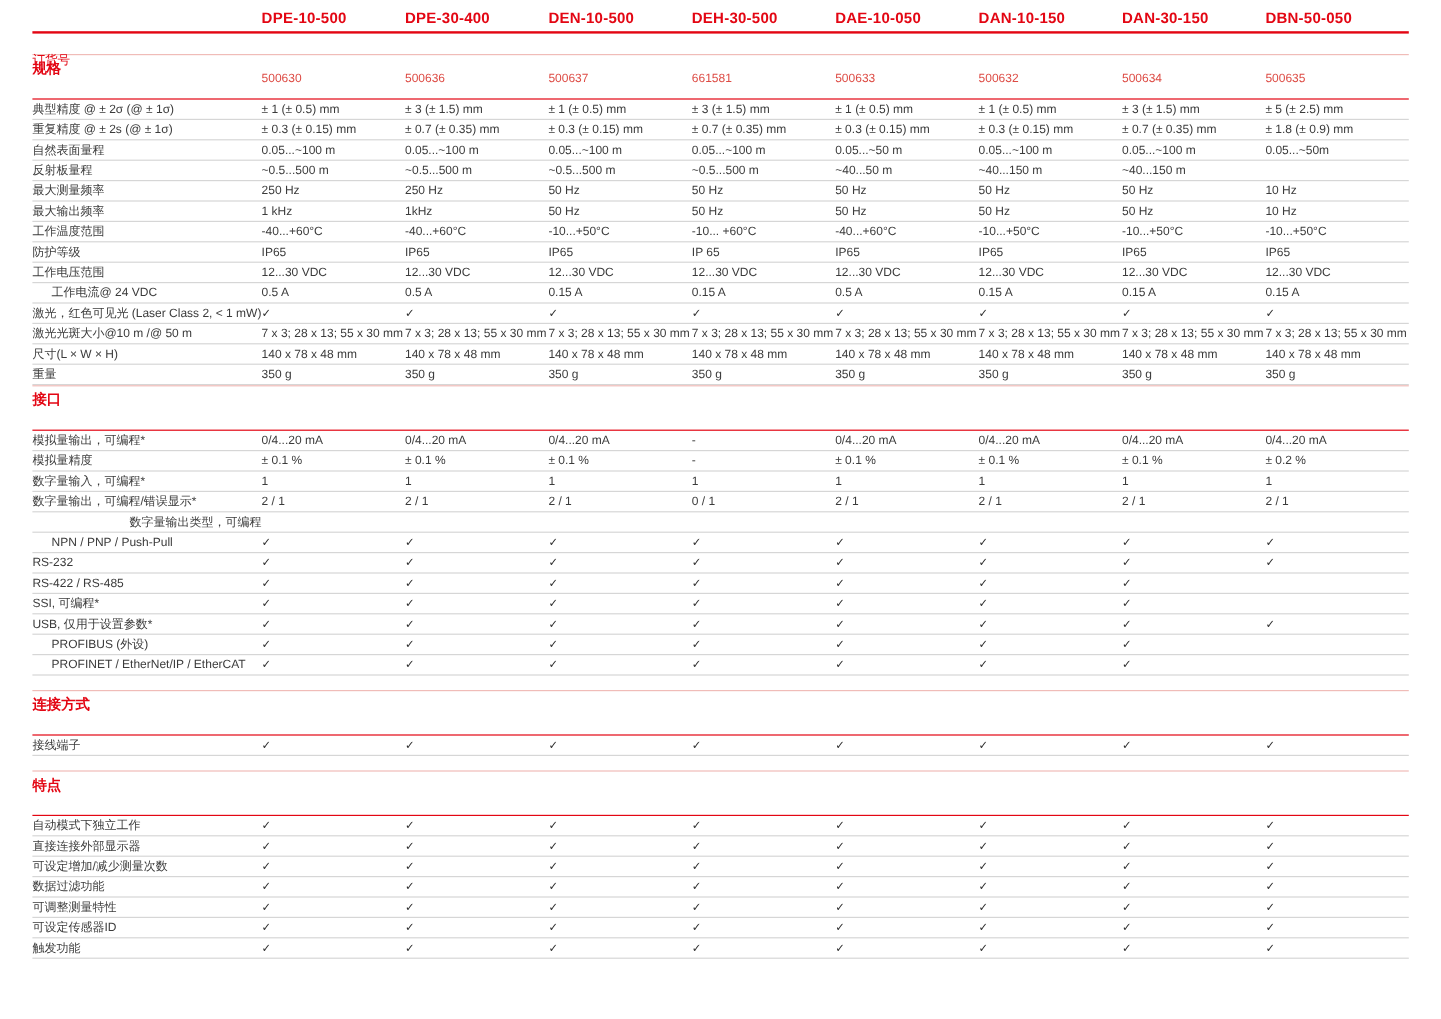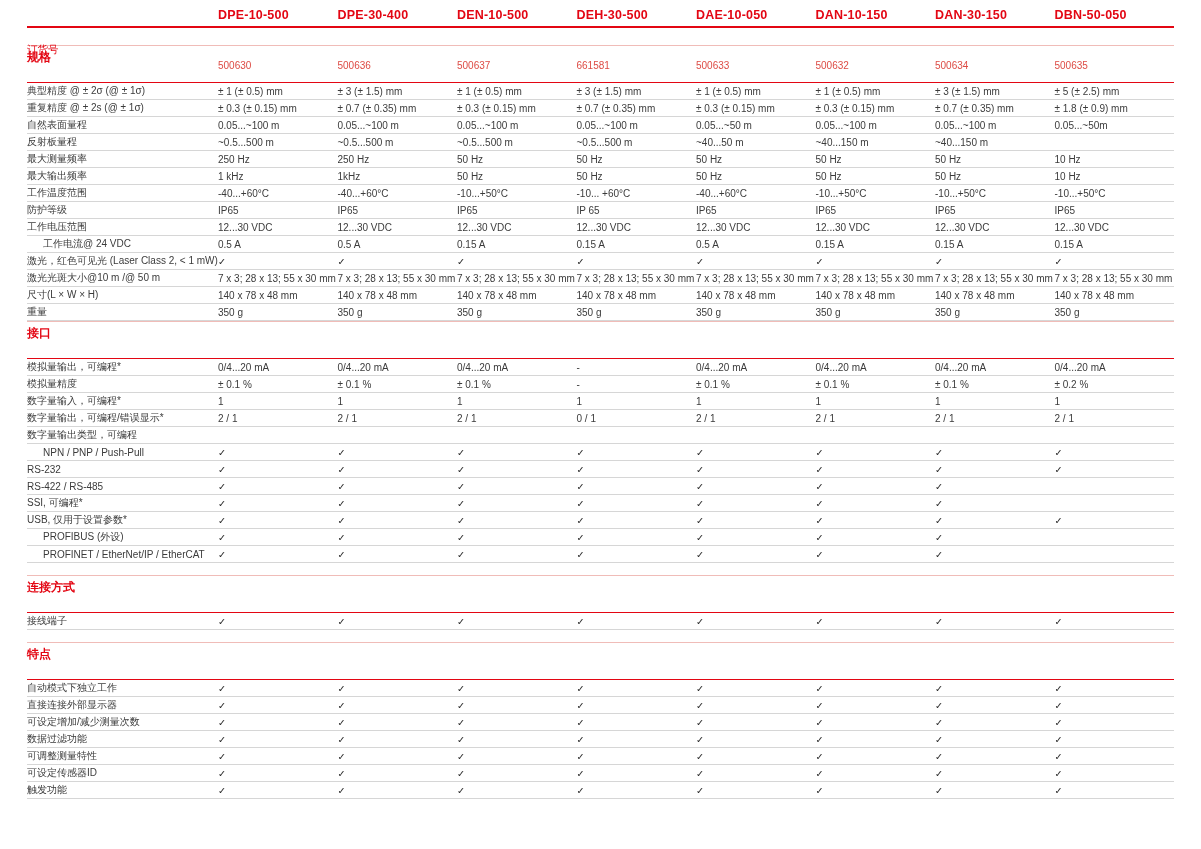--- a/index.html
+++ b/index.html
@@ -30,21 +30,21 @@
     padding:3px 0 16px 0;
     font-size:12px;font-weight:bold;color:var(--red);
   }
   .gap21{}
   .gap12{margin-top:12px;}
   .data-row{height:16px;border-bottom:1px solid var(--row-line);font-size:10px;}
   .rowlabel{white-space:nowrap;overflow:visible;}
   .rowlabel.indent{padding-left:16px;}
   .cell{white-space:nowrap;overflow:visible;font-size:10px;}
   .cell.check{font-size:9.5px;color:#2f2f2f;}
-  .subheader .rowlabel{white-space:nowrap;}
+  .subheader .rowlabel{white-space:nowrap;text-align:right;}
 </style>
 </head>
 <body>
 
 <div id="spec-table">
     <div class="grid names-row">
       <div class="rowlabel"></div>
       <div class="name">DPE-10-500</div>
       <div class="name">DPE-30-400</div>
       <div class="name">DEN-10-500</div>

